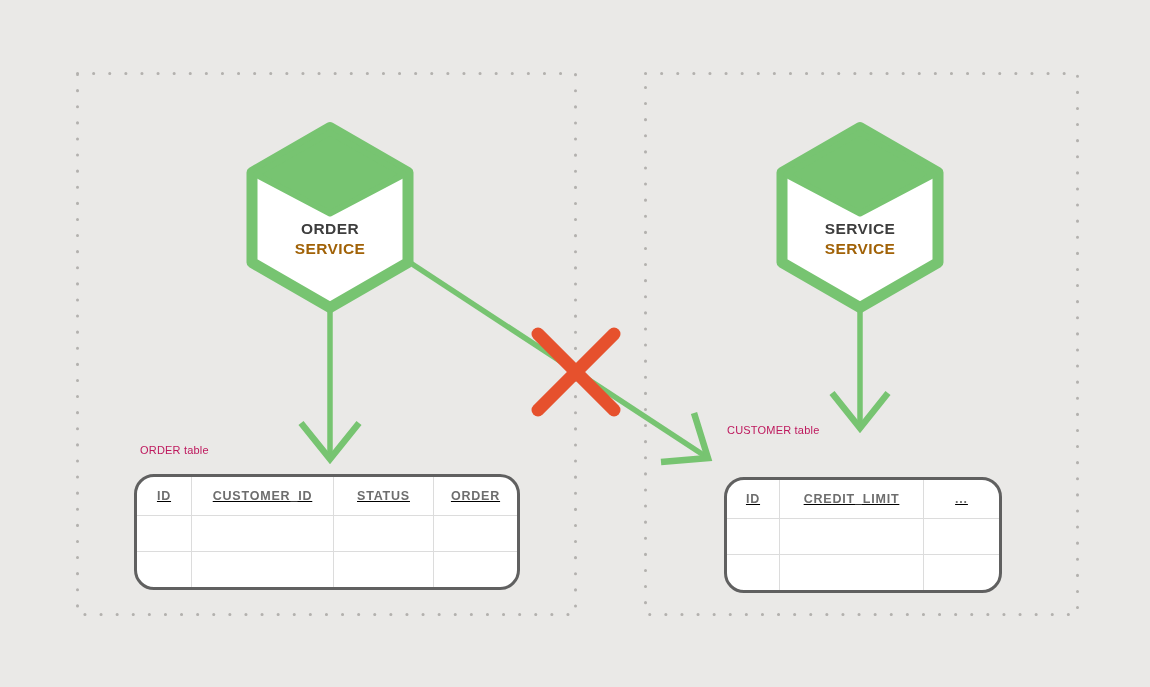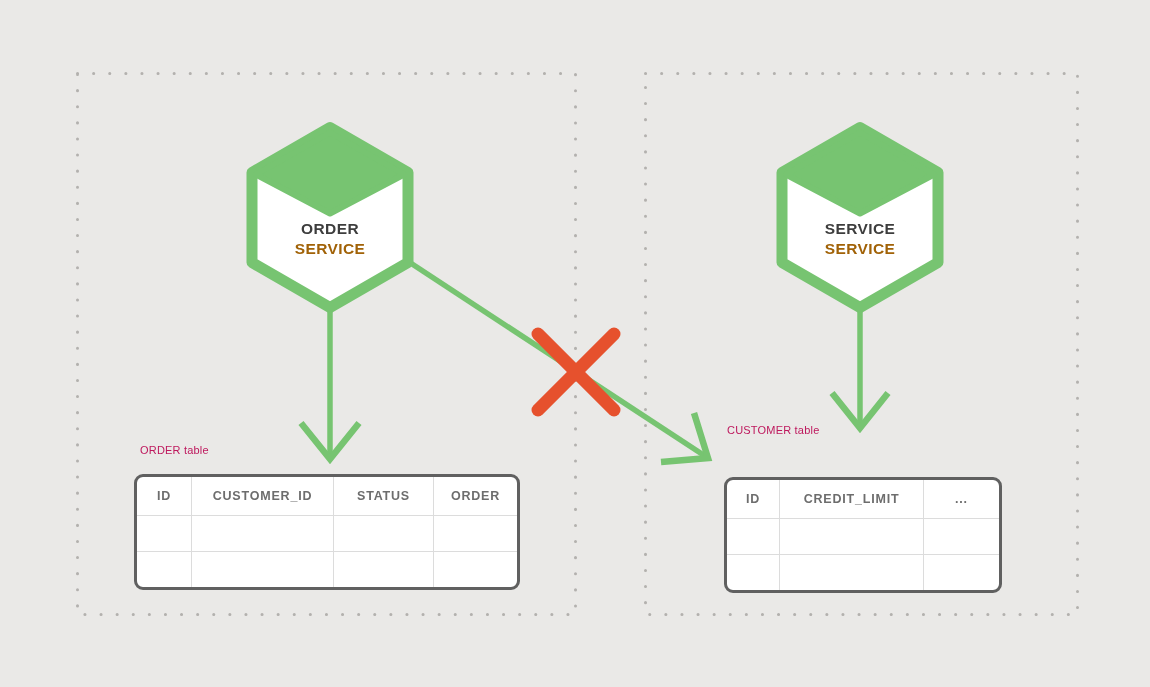--- a/index.html
+++ b/index.html
@@ -13,21 +13,21 @@
     font-size:15.5px;line-height:20px;letter-spacing:0.4px;
   }
   .hex-name{color:#3d3d3d;text-align:center;}
   .hex-type{color:#a16207;}
   .table-label{
     position:absolute;font-size:11px;font-weight:400;color:#be185d;
     letter-spacing:0.2px;
   }
   table.db-table{
     position:absolute;border-collapse:separate;border-spacing:0;background:#ffffff;
-    border:3px solid #606060;border-radius:9px;table-layout:fixed;
+    border:3px solid #606060;border-radius:20px;table-layout:fixed;text-decoration:underline;
   }
   .db-table th{
     font-size:12.5px;font-weight:700;color:#6d6d6d;letter-spacing:0.8px;
     height:38px;border-bottom:1px solid #dcdcdc;border-right:1px solid #dcdcdc;
     text-align:center;padding:0;font-family:"Liberation Sans",sans-serif;
   }
   .db-table th.last{border-right:none;}
   .db-table td{
     height:35px;border-bottom:1px solid #dcdcdc;border-right:1px solid #dcdcdc;padding:0;
   }

